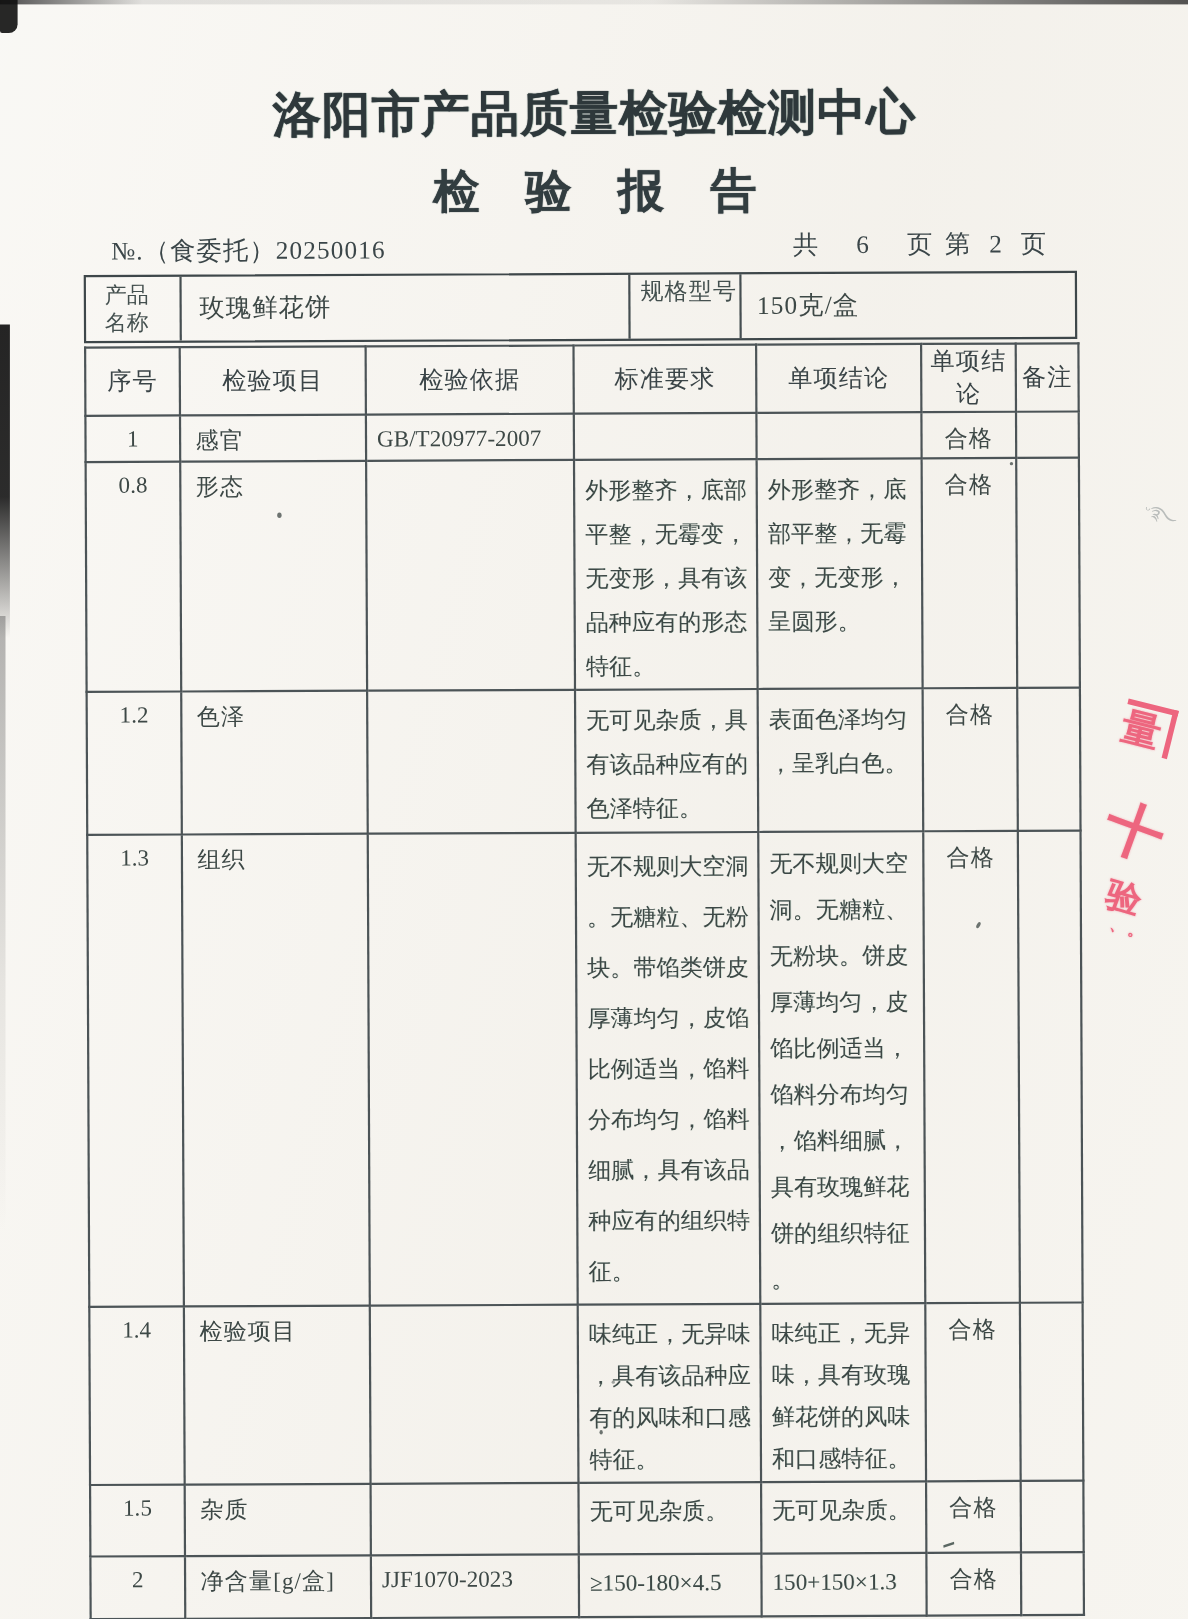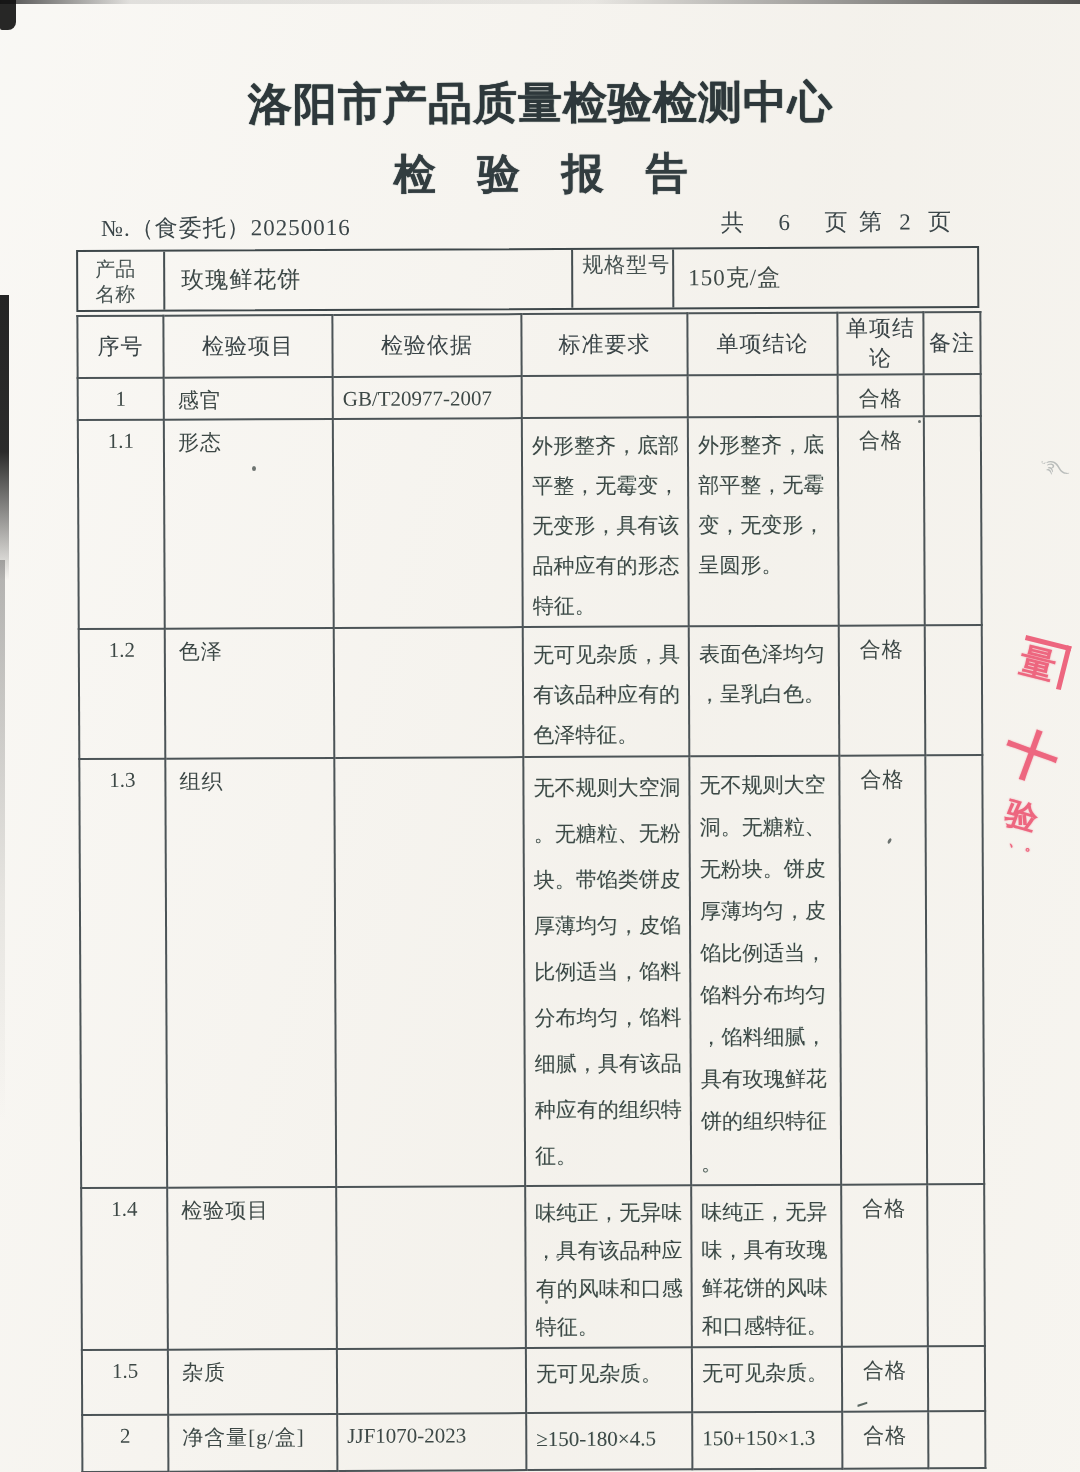--- a/index.html
+++ b/index.html
@@ -133,21 +133,21 @@
       <tr class="r1">
         <td class="c-no">1</td>
         <td class="c-item">感官</td>
         <td class="c-basis">GB/T20977-2007</td>
         <td class="c-req"></td>
         <td class="c-res"></td>
         <td class="c-concl">合格</td>
         <td class="c-remark"></td>
       </tr>
       <tr class="r11">
-        <td class="c-no">1.1</td>
+        <td class="c-no">0.8</td>
         <td class="c-item">形态</td>
         <td class="c-basis"></td>
         <td class="c-req">外形整齐，底部平整，无霉变，无变形，具有该品种应有的形态特征。</td>
         <td class="c-res">外形整齐，底部平整，无霉变，无变形，呈圆形。</td>
         <td class="c-concl">合格</td>
         <td class="c-remark"></td>
       </tr>
       <tr class="r12">
         <td class="c-no">1.2</td>
         <td class="c-item">色泽</td>

